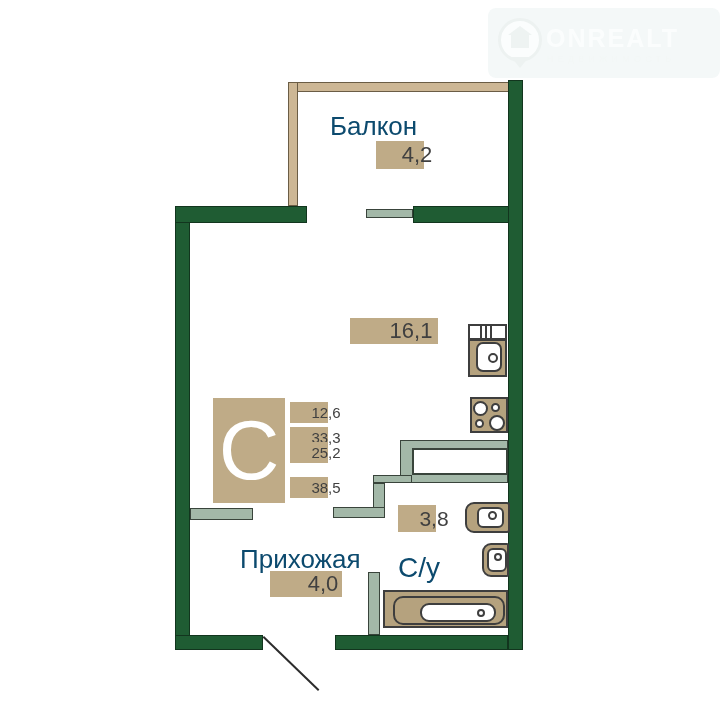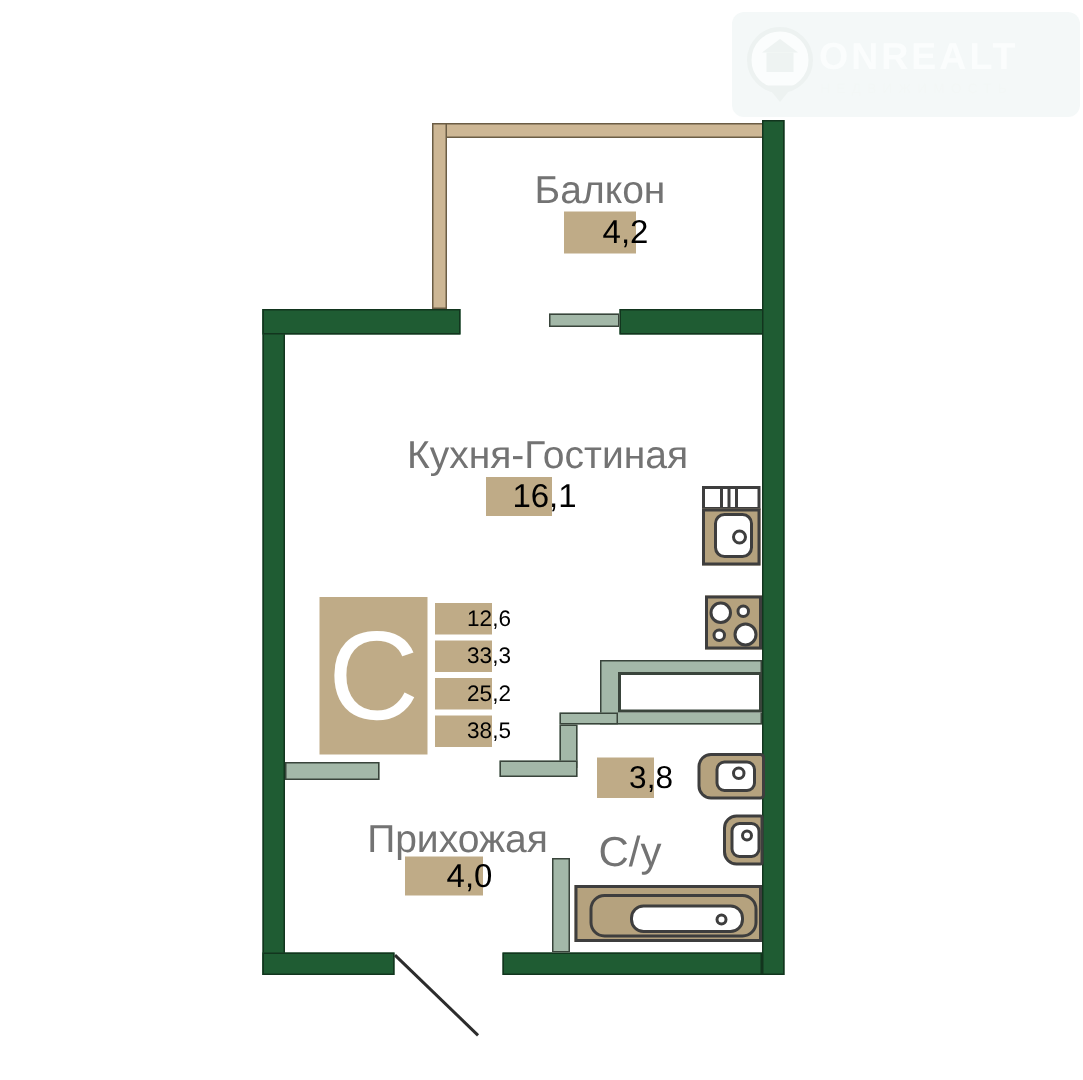--- a/index.html
+++ b/index.html
@@ -10,22 +10,22 @@
   .wall{background:#1f5c33;border:1px solid #12351e;}
   .bwall{background:#cdb795;border:1px solid #6b5d45;}
   .sage{background:#a3b8a8;border:1.5px solid #39443b;}
   .inner-white{background:#ffffff;border:2px solid #39443b;}
   
   .fix{background:#b5a27e;border:2px solid #3e3e3e;}
   .fixwhite{background:#ffffff;border:2px solid #3e3e3e;}
   .drain{background:#ffffff;border:2px solid #3e3e3e;border-radius:50%;}
   .rim{background:transparent;border:2px solid #3e3e3e;border-radius:10px;}
   
-  .room-label{color:#737373;font-size:26px;text-align:center;white-space:nowrap;}
-  .abox{background:#bfab87;color:#000000;display:flex;align-items:center;justify-content:center;padding-left:34px;}
+  .room-label{color:#0c4a6e;font-size:26px;white-space:nowrap;}
+  .abox{background:#bfab87;color:#404040;display:flex;align-items:center;justify-content:center;padding-left:34px;}
   .badge{background:#bfab87;color:#ffffff;display:flex;align-items:center;justify-content:center;}
   .counter-line{position:absolute;top:0;bottom:0;width:2px;background:#3e3e3e;}
   .door-line{position:absolute;border-top:2px solid #2c2c2c;transform-origin:left top;}
   
   .logo-wrap{background:rgba(42,110,110,0.05);border-radius:8px;}
   .logo-pin{position:absolute;left:10px;top:10px;width:38px;height:38px;border-radius:50%;
             background:#fbfdfd;border:3px solid #edf2f1;}
   .logo-pin::after{content:"";position:absolute;left:10px;top:36px;
             border-left:9px solid transparent;border-right:9px solid transparent;
             border-top:11px solid #edf2f1;}
@@ -97,28 +97,27 @@
   <div class="abs fix" style="left:383px;top:590px;width:125px;height:38px;"></div>
   <div class="abs rim" style="left:393px;top:596px;width:112px;height:29px;"></div>
   <div class="abs fixwhite" style="left:420px;top:603px;width:76px;height:19px;border-radius:9px;"></div>
   <div class="abs drain" style="left:477px;top:609px;width:8px;height:8px;"></div>
 
   <div class="door-line" style="left:264px;top:636px;width:77px;transform:rotate(44deg);"></div>
 
   <div class="abs room-label" style="left:330px;top:111px;width:140px;">Балкон</div>
   <div class="abs abox" style="left:376px;top:141px;width:48px;height:28px;font-size:22px;">4,2</div>
 
-  <div class="abs room-label" style="left:265px;top:288px;width:200px;">Кухня-Гостиная</div>
-  <div class="abs abox" style="left:324px;top:318px;width:44px;height:26px;font-size:22px;">16,1</div>
+  <div class="abs abox" style="left:350px;top:318px;width:88px;height:26px;font-size:22px;">16,1</div>
 
   <div class="abs badge" style="left:213px;top:398px;width:72px;height:105px;font-size:84px;">С</div>
   <div class="abs abox" style="left:290px;top:402px;width:38px;height:21px;font-size:15px;">12,6</div>
   <div class="abs abox" style="left:290px;top:427px;width:38px;height:21px;font-size:15px;">33,3</div>
-  <div class="abs abox" style="left:290px;top:452px;width:38px;height:21px;font-size:15px;">25,2</div>
+  <div class="abs abox" style="left:290px;top:442px;width:38px;height:21px;font-size:15px;">25,2</div>
   <div class="abs abox" style="left:290px;top:477px;width:38px;height:21px;font-size:15px;">38,5</div>
 
   <div class="abs abox" style="left:398px;top:505px;width:38px;height:27px;font-size:21px;">3,8</div>
   <div class="abs room-label" style="left:398px;top:552px;width:44px;font-size:28px;">С/у</div>
 
   <div class="abs room-label" style="left:240px;top:544px;width:130px;">Прихожая</div>
-  <div class="abs abox" style="left:270px;top:571px;width:52px;height:26px;font-size:22px;">4,0</div>
+  <div class="abs abox" style="left:270px;top:571px;width:72px;height:26px;font-size:22px;">4,0</div>
 
 </div>
 
 </body></html>

